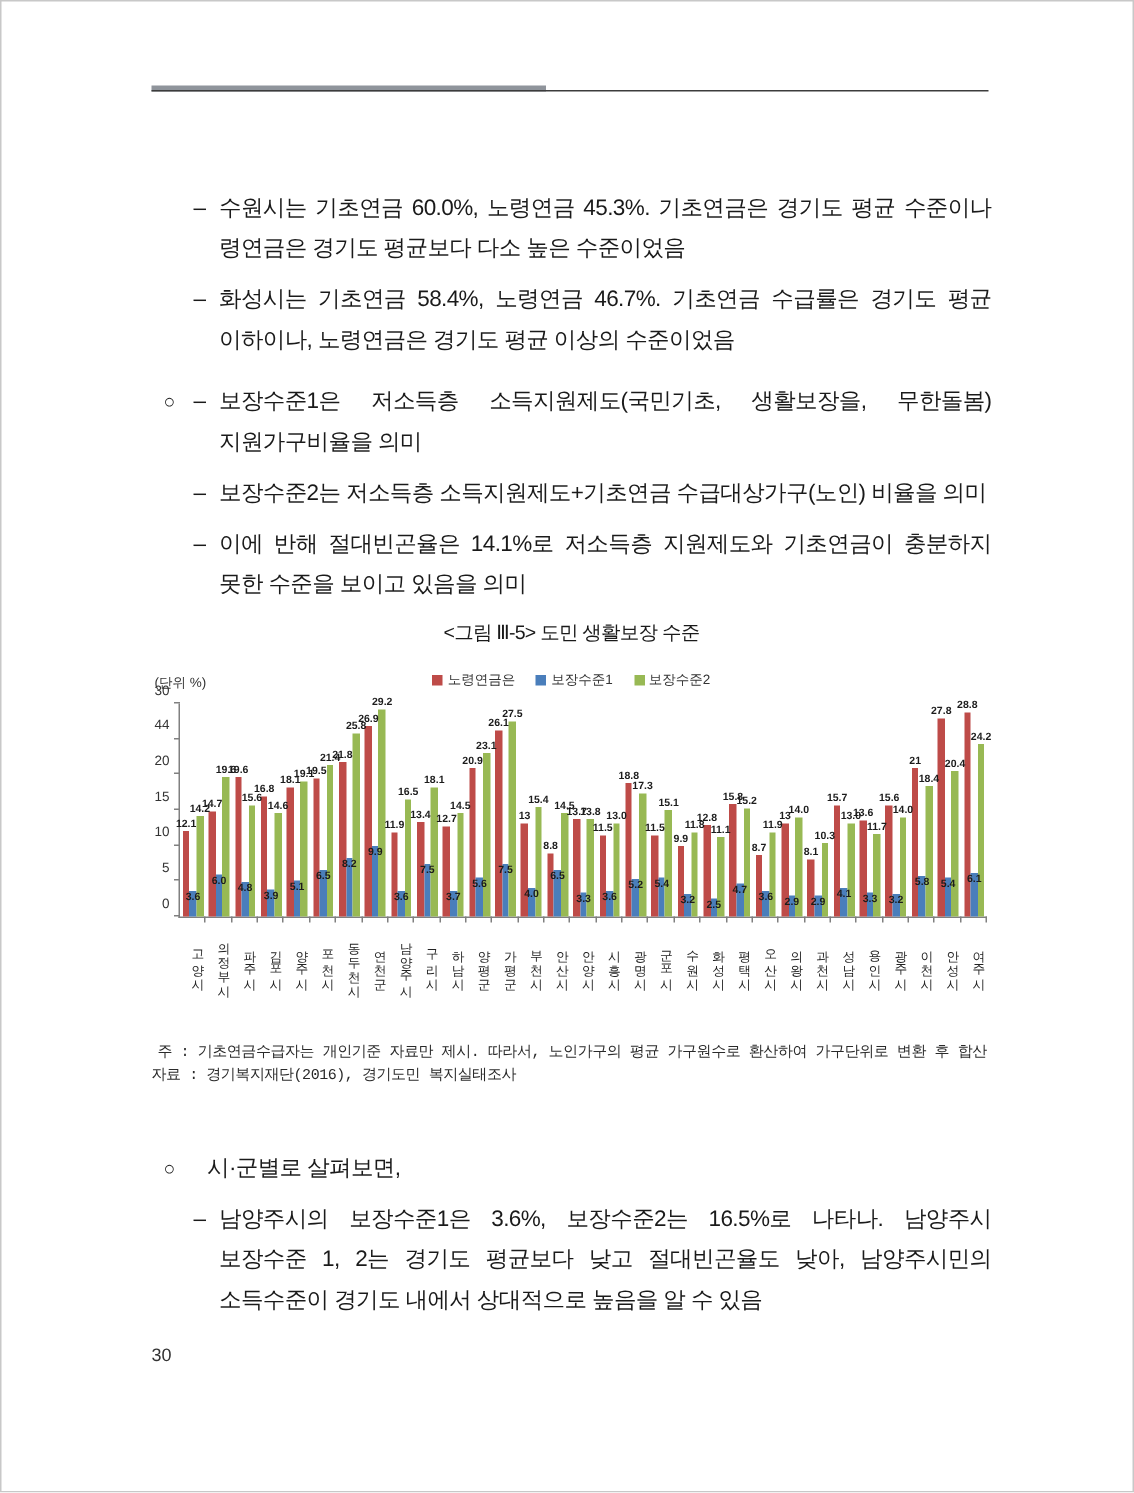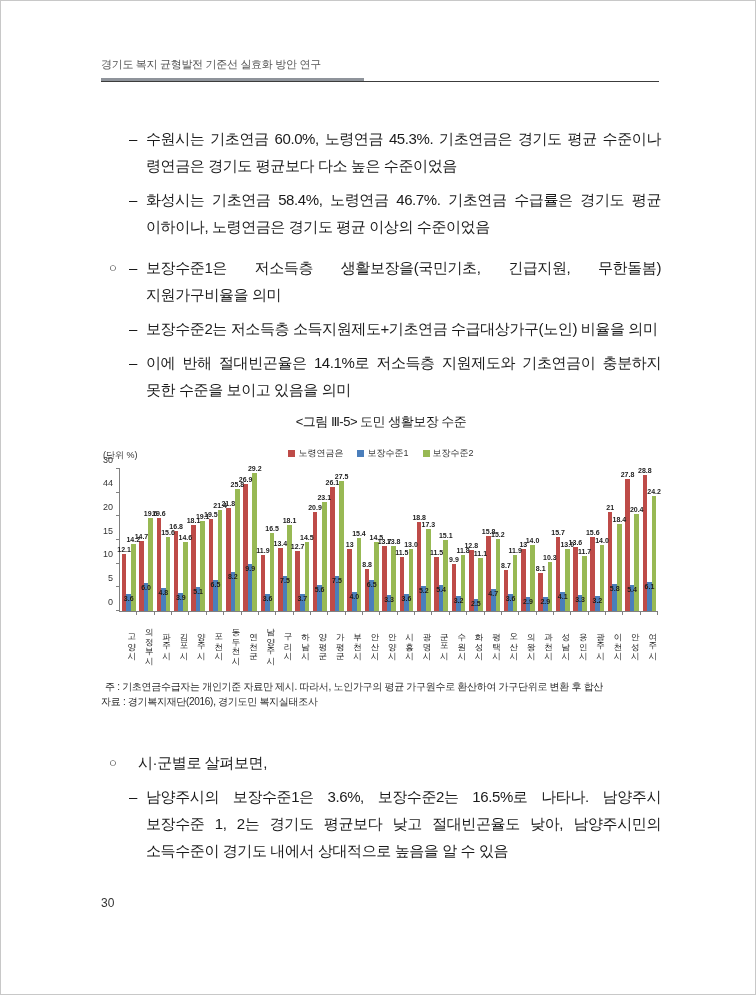--- a/index.html
+++ b/index.html
@@ -34,32 +34,31 @@
   .ytick{position:absolute;right:100%;margin-right:7px;font-size:9px;color:#333;transform:translateY(-50%);white-space:nowrap;}
   .ytick-mark{position:absolute;left:-4px;width:4px;height:1px;background:#808080;}
   .groups{position:absolute;left:0;bottom:0;width:100%;height:100%;display:flex;align-items:flex-end;}
   .group{position:relative;flex:1 1 0;height:100%;display:flex;align-items:flex-end;justify-content:center;}
   .group .gtick{position:absolute;right:0;bottom:-4px;width:1px;height:4px;background:#808080;}
   .bar{position:relative;width:4.6px;}
   .bar .dlabel{position:absolute;left:50%;transform:translateX(-50%);font-size:7px;font-weight:700;color:#1c1c1c;white-space:nowrap;z-index:3;}
   .xlabels{position:absolute;left:18px;top:167px;width:538px;display:flex;}
   .xlabel{flex:1 1 0;display:flex;justify-content:center;font-size:8.5px;color:#222;
           writing-mode:vertical-rl;text-orientation:upright;letter-spacing:1px;line-height:1;height:58px;}
-  .fig-notes{margin-top:4px;font-size:10px;line-height:15px;color:#2a2a2a;letter-spacing:-0.3px;}
+  .fig-notes{margin-top:20px;font-size:10px;line-height:15px;color:#2a2a2a;letter-spacing:-0.3px;font-family:Liberation Mono, monospace;}
   .fig-notes .note-line{padding-left:4px;}
   
   .page-number{position:absolute;left:100px;top:895px;font-size:12px;color:#333;}
 </style>
 </head>
 <body>
 
 <div class="page">
 
   <div class="running-header">
-    <div class="rh-title">경기도 복지 균형발전 기준선 실효화 방안 연구</div>
     <div class="rh-rule">
       <div class="thick"></div>
       <div class="thin"></div>
     </div>
   </div>
 
   <div class="content">
 
     <div class="para dash-item">
       <span class="marker">–</span>
@@ -68,21 +67,21 @@
     <div class="para dash-item">
       <span class="marker">–</span>
       <span>화성시는 기초연금 58.4%, 노령연금 46.7%. 기초연금 수급률은 경기도 평균 이하이나, 노령연금은 경기도 평균 이상의 수준이었음</span>
     </div>
 
     <div class="para circle-item">
       <span class="marker">○</span>
     </div>
     <div class="para dash-item">
       <span class="marker">–</span>
-      <span>보장수준1은 저소득층 생활보장을(국민기초, 긴급지원, 무한돌봄) 지원가구비율을 의미</span>
+      <span>보장수준1은 저소득층 소득지원제도(국민기초, 생활보장을, 무한돌봄) 지원가구비율을 의미</span>
     </div>
     <div class="para dash-item">
       <span class="marker">–</span>
       <span>보장수준2는 저소득층 소득지원제도+기초연금 수급대상가구(노인) 비율을 의미</span>
     </div>
     <div class="para dash-item">
       <span class="marker">–</span>
       <span>이에 반해 절대빈곤율은 14.1%로 저소득층 지원제도와 기초연금이 충분하지 못한 수준을 보이고 있음을 의미</span>
     </div>
 

